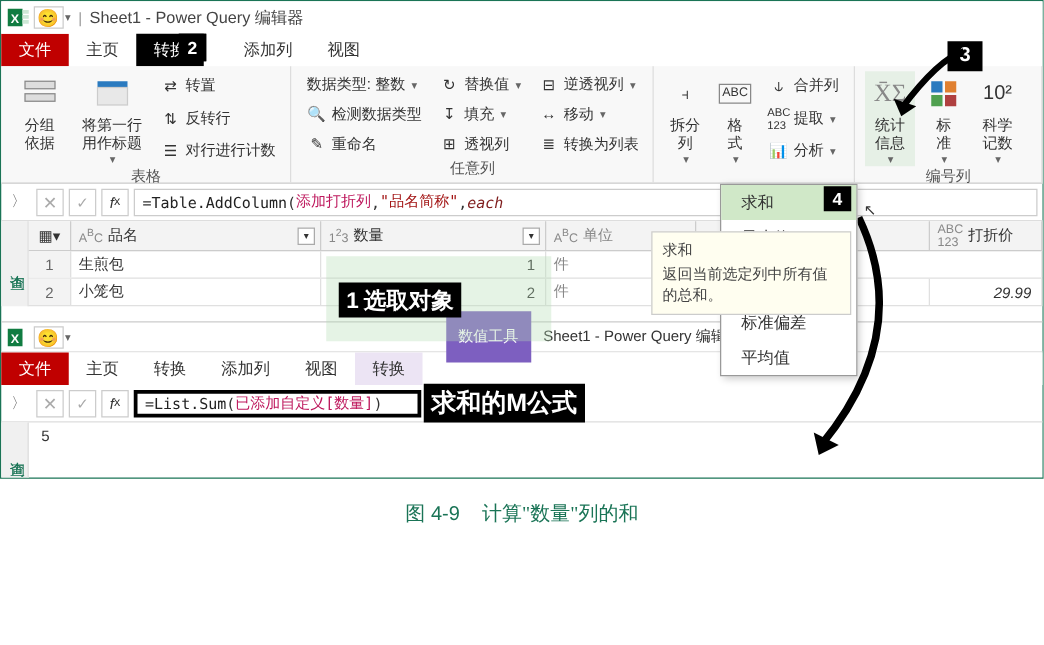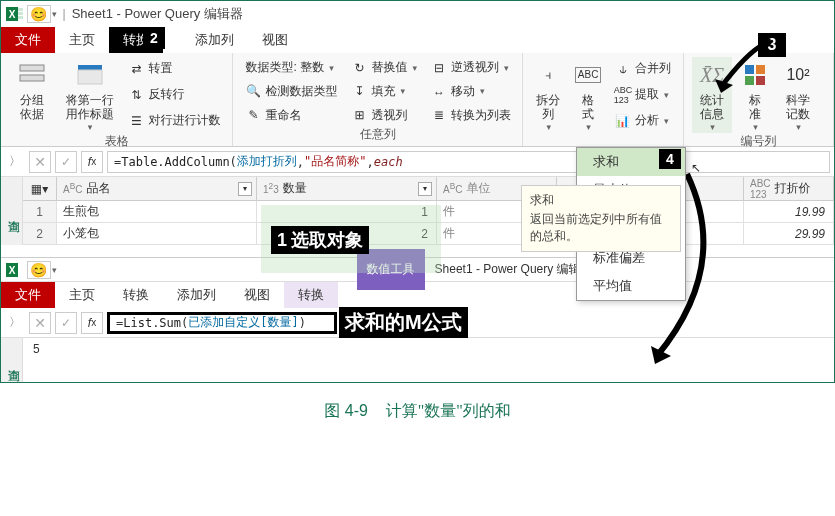--- a/index.html
+++ b/index.html
@@ -37,21 +37,21 @@
     .dd { font-size: 9px; color: #666; margin-left: 1px; }
     
     .big-sigma { background: #e6f0e6; }
     
     
     .formula-row { display: flex; align-items: center; height: 30px; padding: 2px 4px; border-bottom: 1px solid #ddd; gap: 4px; }
     .expand-chevron { width: 20px; text-align: center; cursor: pointer; color: #666; }
     .fx-btn { width: 22px; height: 22px; display: flex; align-items: center; justify-content: center; border: 1px solid #ccc; cursor: pointer; }
     .formula-input { flex: 1; border: 1px solid #ccc; height: 22px; padding: 0 6px; display: flex; align-items: center; font-family: Consolas, monospace; font-size: 12px; }
     .formula-input .kw-fn { color: #222; }
-    .formula-input .kw-arg { color: #0369a1; }
+    .formula-input .kw-arg { color: #be185d; }
     .formula-input .kw-str { color: #a31515; }
     .formula-input .kw-key { color: #7f1d1d; font-style: italic; }
     
     
     .grid { display: flex; }
     .side-label { width: 22px; writing-mode: vertical-rl; text-align: center; padding: 6px 0; color: #1a7456; background: #f0f0f0; font-size: 12px; border-right: 1px solid #ddd;}
     .grid-main { flex: 1; }
     .grid-header { display: flex; border-bottom: 1px solid #ccc; background: #f3f3f3; height: 24px;}
     .gh-cell { border-right: 1px solid #ccc; display: flex; align-items: center; padding: 0 6px; gap: 4px; font-size: 12px; position: relative;}
     .gh-rownum { width: 34px; justify-content: center; }
@@ -251,21 +251,21 @@
             </div>
         </div>
       </div>
       <div class="label"></div>
     </div>
 
     <div class="ribbon-group" style="min-width:150px;">
       <div class="items">
         <div class="big-btn big-sigma" style="width:40px;">
           <span class="icon-placeholder">
-              <span style="font-family:serif;font-size:20px;color:#888;font-style:italic;">X̄Σ</span>
+              <span style="font-family:serif;font-size:20px;color:#888;">X̄Σ</span>
             </span>
           <span style="white-space:pre;">统计
 信息</span>
             <span class="dd">▾</span>
         </div>
         <div class="big-btn" style="width:34px;">
           <span class="icon-placeholder">
               <svg width="24" height="24">
                 <rect x="2" y="2" width="9" height="9" fill="#2a7abf"></rect>
                 <rect x="13" y="2" width="9" height="9" fill="#e08030"></rect>
@@ -355,23 +355,20 @@
           </div>
       </div>
       <div class="grid-row">
         <div class="g-cell col-idx">1</div>
         <div class="g-cell col1">生煎包</div>
         <div class="g-cell col2">
             <span>1</span>
           </div>
         <div class="g-cell col3">件</div>
         <div class="g-cell col-gap"></div>
-        <div class="g-cell col-price">
-            <i>19.99</i>
-          </div>
       </div>
       <div class="grid-row">
         <div class="g-cell col-idx">2</div>
         <div class="g-cell col1">小笼包</div>
         <div class="g-cell col2">
             <span>2</span>
           </div>
         <div class="g-cell col3">件</div>
         <div class="g-cell col-gap"></div>
         <div class="g-cell col-price">

